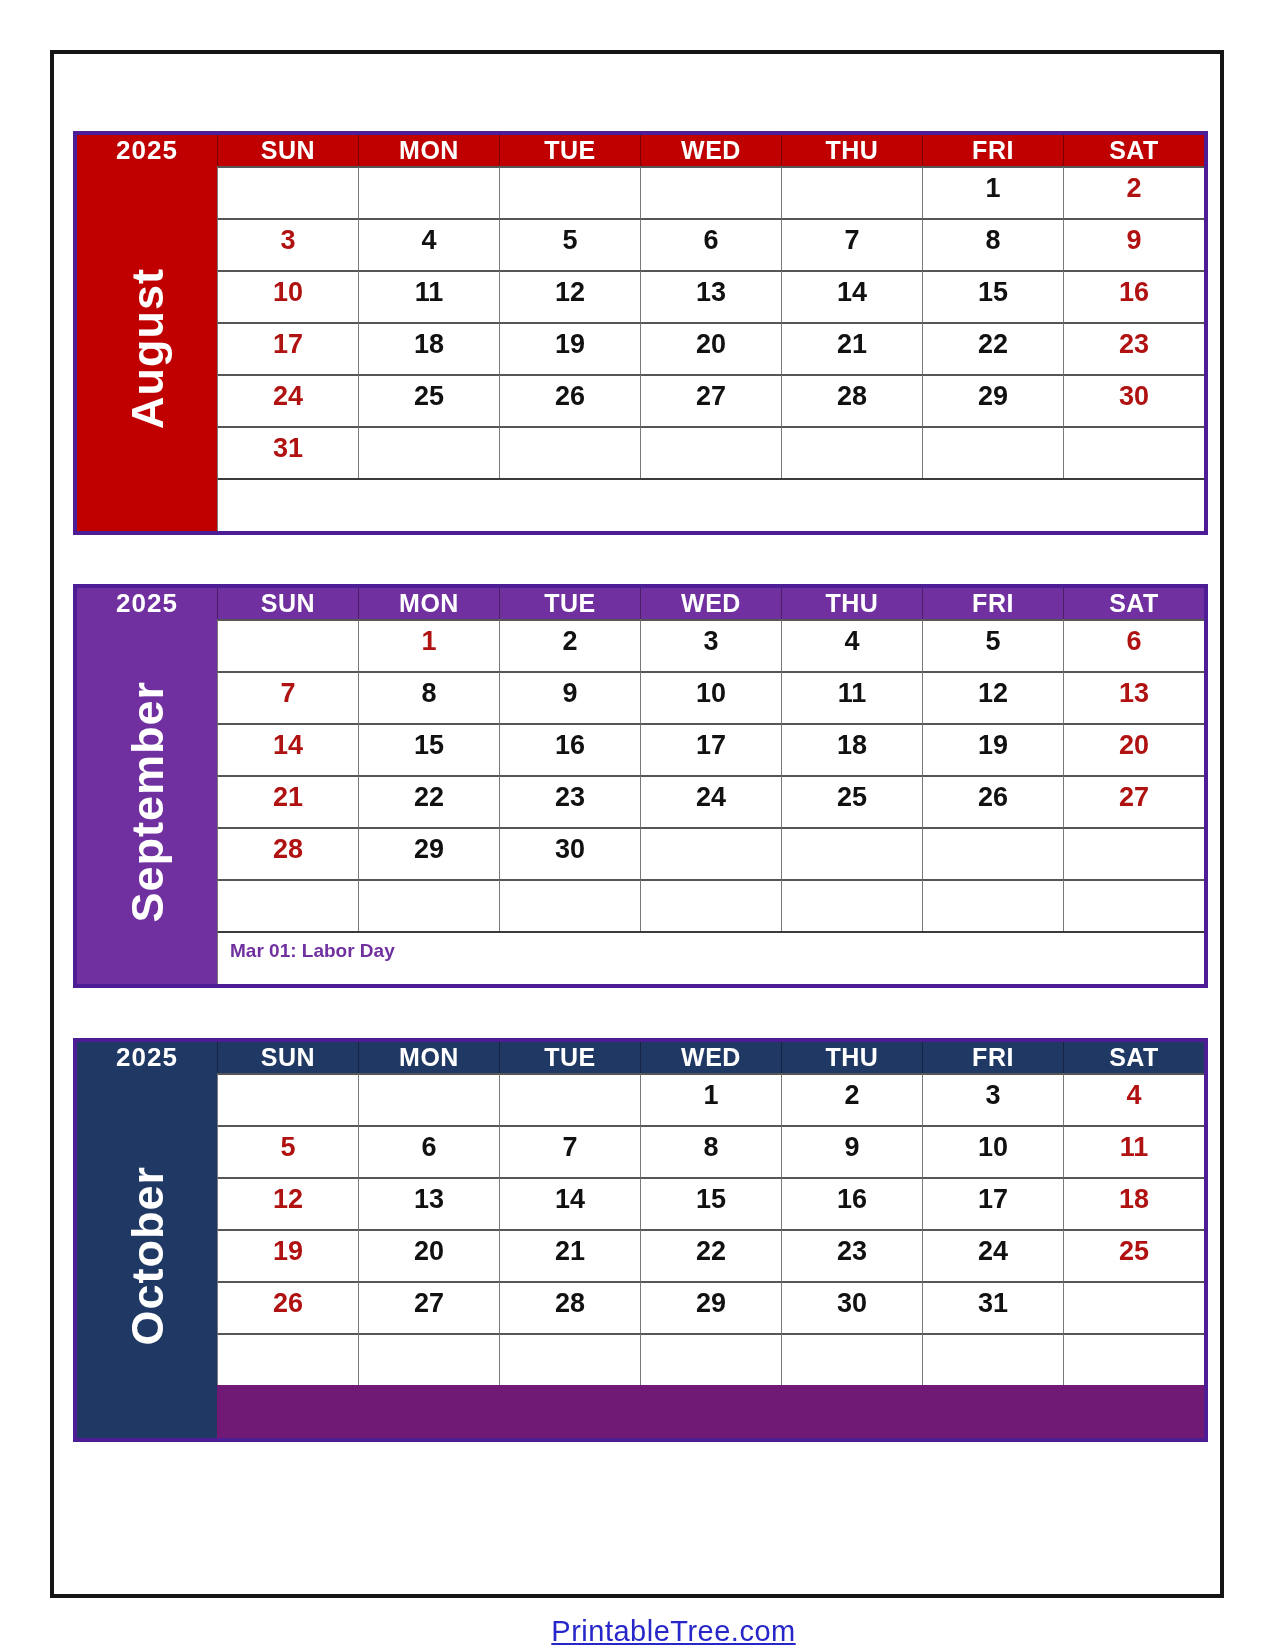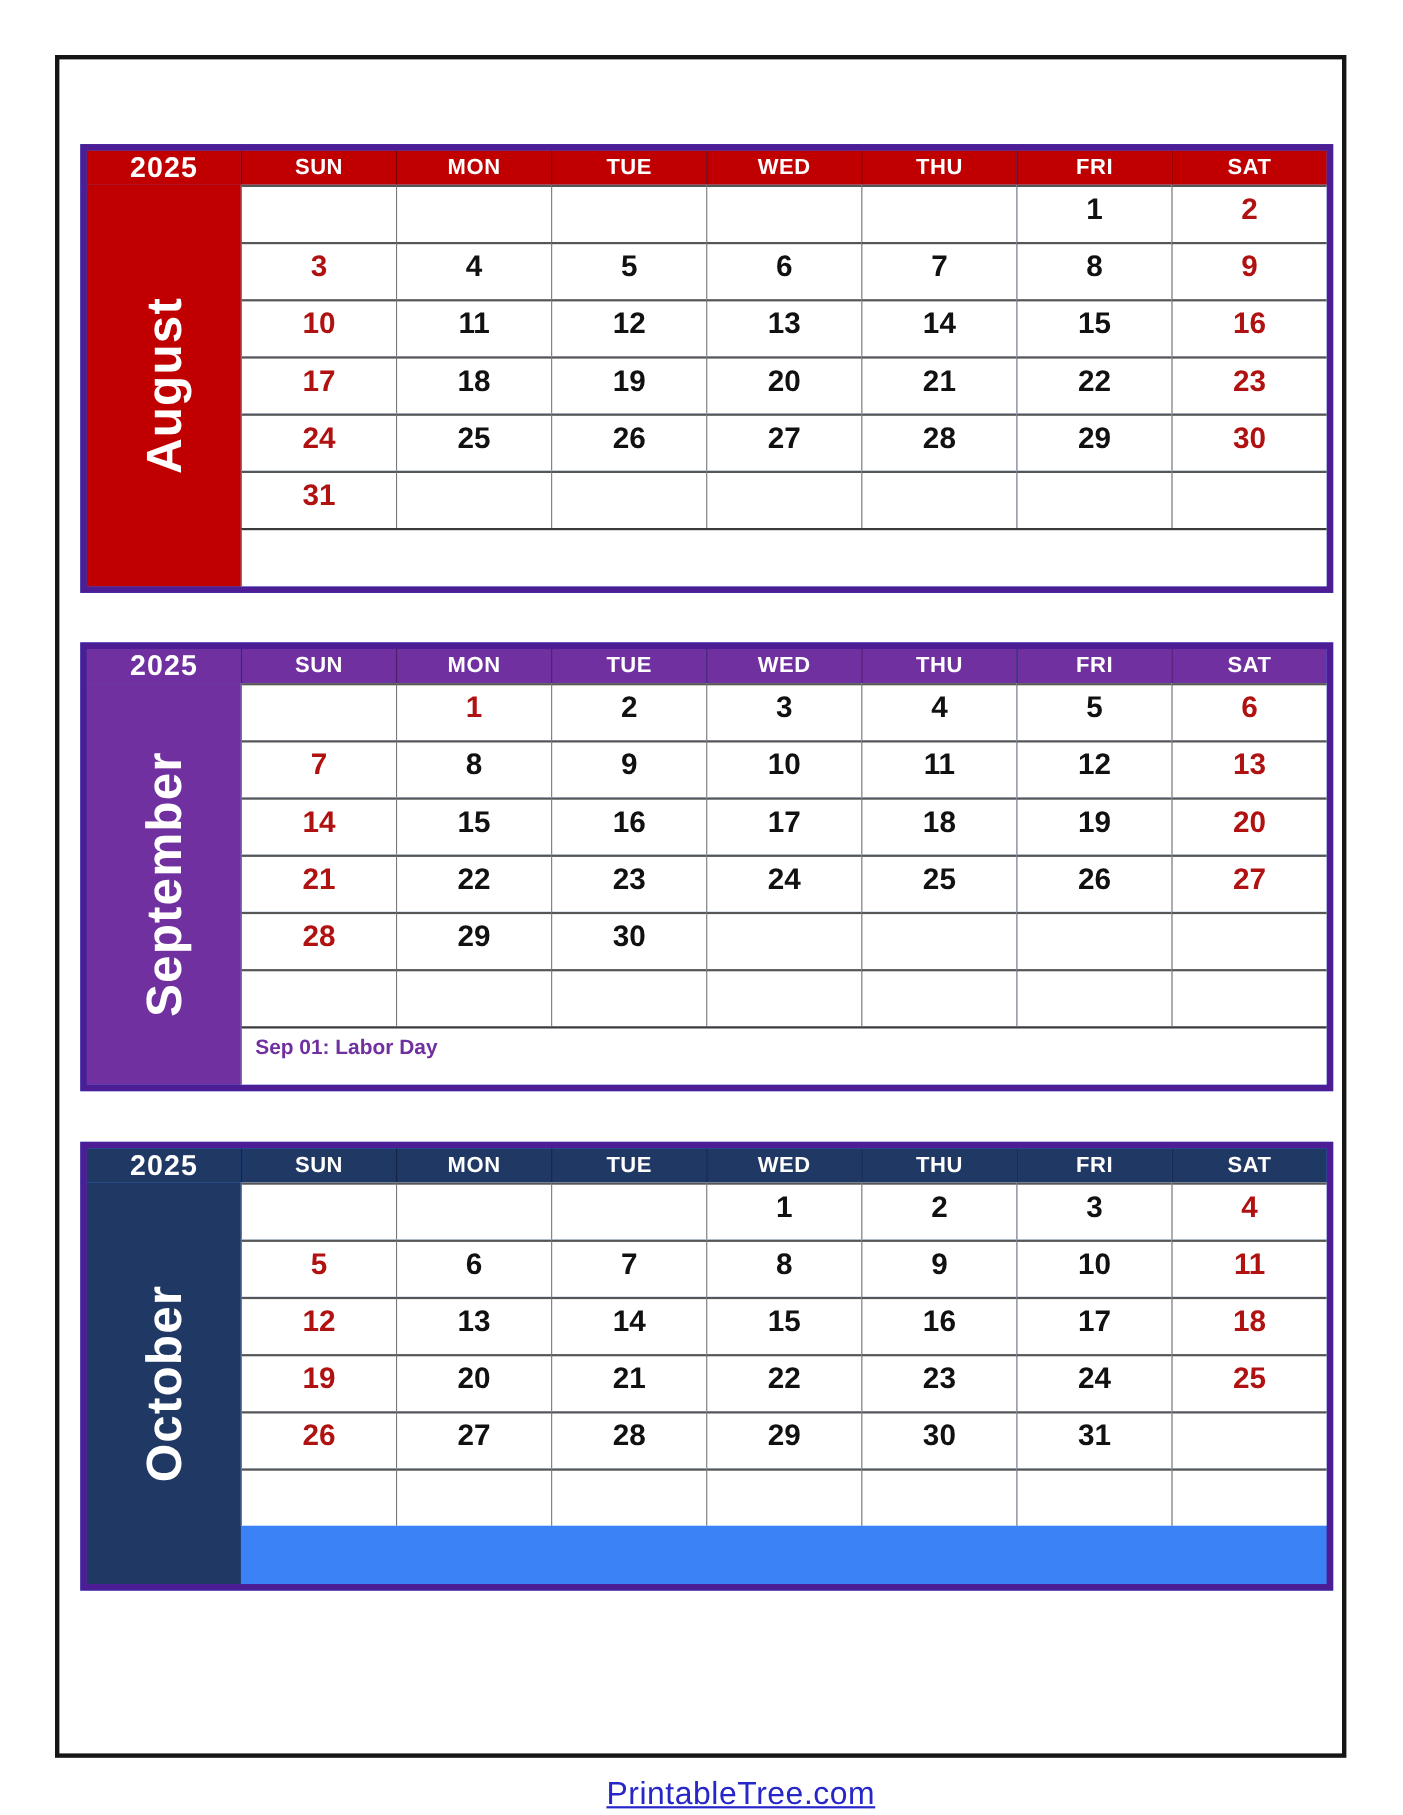--- a/index.html
+++ b/index.html
@@ -10,30 +10,30 @@
   }
   .page-border{
     position:absolute;left:50px;top:50px;width:1166px;height:1540px;
     border:4px solid #151515;background:#ffffff;
   }
   .month{
     position:absolute;left:73px;width:1127px;
     display:grid;
     grid-template-columns:140px repeat(7,141px);
     grid-template-rows:31px repeat(6,52px) 53px;
-    border:6px solid #4c1d95;
-    background:#3b82f6;
+    border:4px solid #4c1d95;
+    background:#701a75;
   }
   .month-aug{top:131px;}
   .month-sep{top:584px;}
   .month-oct{top:1038px;}
   .hdr{
     background:var(--accent);color:#ffffff;
     display:flex;align-items:center;justify-content:center;
-    font-weight:bold;font-size:20px;letter-spacing:.5px;
+    font-weight:bold;font-size:25px;letter-spacing:.5px;
     border-left:1px solid rgba(0,0,0,.35);
   }
   .hdr-year{
     font-size:26px;border-left:none;letter-spacing:1px;
   }
   .strip{
     grid-column:1;grid-row:2 / 9;
     background:var(--accent);
     display:flex;align-items:center;justify-content:center;
     overflow:hidden;
@@ -179,21 +179,21 @@
     <div class="dcell"></div>
     <div class="dcell"></div>
     <div class="dcell"></div>
     <div class="dcell"></div>
     <div class="dcell"></div>
     <div class="dcell"></div>
     <div class="dcell"></div>
     <div class="dcell"></div>
     <div class="dcell"></div>
     <div class="dcell"></div>
-    <div class="notes">Sep 01: Labor Day</div>
+    <div class="notes">Mar 01: Labor Day</div>
   </div>
 <div class="month month-oct" style="--accent: #1F3864;">
     <div class="hdr hdr-year">2025</div>
     <div class="hdr">SUN</div>
     <div class="hdr">MON</div>
     <div class="hdr">TUE</div>
     <div class="hdr">WED</div>
     <div class="hdr">THU</div>
     <div class="hdr">FRI</div>
     <div class="hdr">SAT</div>

